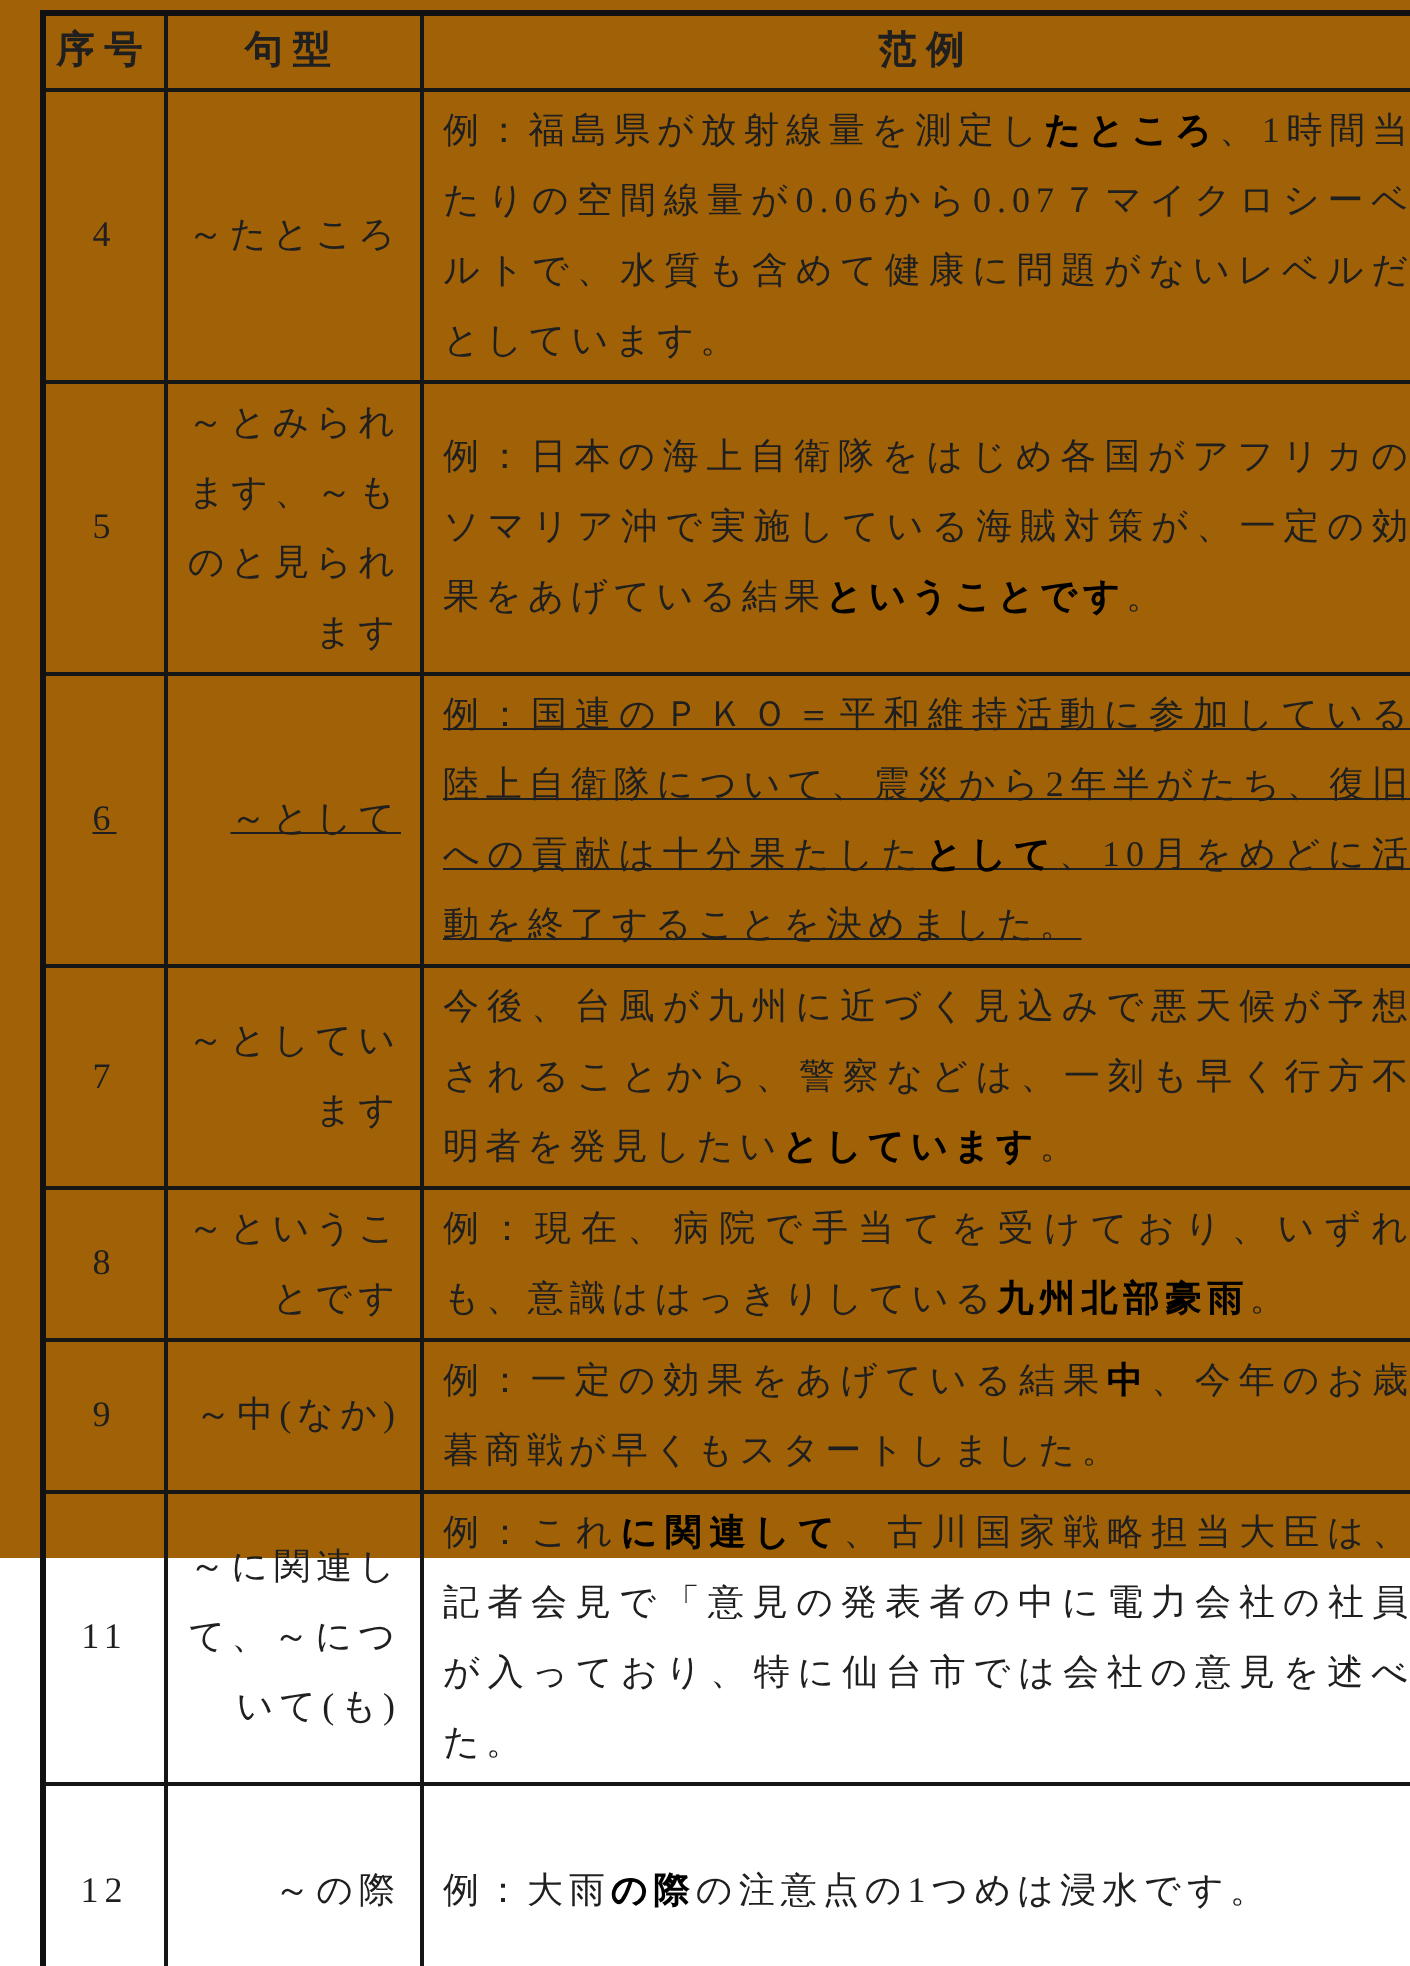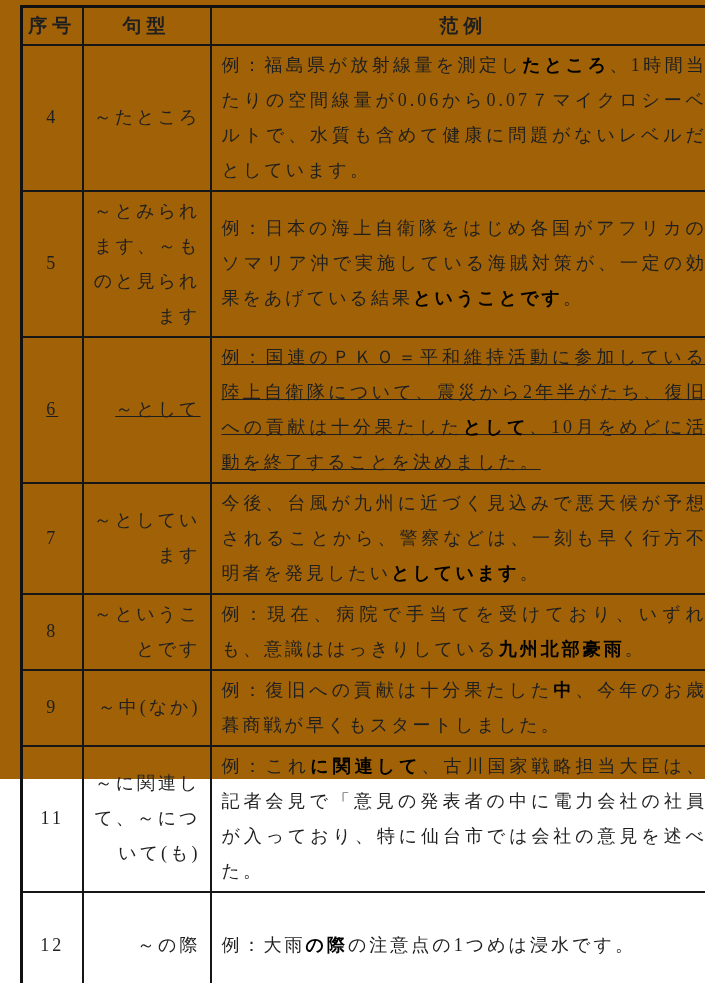--- a/index.html
+++ b/index.html
@@ -122,21 +122,21 @@
           <td class="col-example"><span>今後、台風が九州に近づく見込みで悪天候が予想されることから、警察などは、一刻も早く行方不明者を発見したい</span><b>としています</b><span>。</span></td>
         </tr>
         <tr>
           <td class="col-no">8</td>
           <td class="col-pattern">～ということです</td>
           <td class="col-example"><span>例：現在、病院で手当てを受けており、いずれも、意識ははっきりしている</span><b>九州北部豪雨</b><span>。</span></td>
         </tr>
         <tr>
           <td class="col-no">9</td>
           <td class="col-pattern">～中(なか)</td>
-          <td class="col-example"><span>例：復旧への貢献は十分果たした</span><b>中</b><span>、今年のお歳暮商戦が早くもスタートしました。</span></td>
+          <td class="col-example"><span>例：一定の効果をあげている結果</span><b>中</b><span>、今年のお歳暮商戦が早くもスタートしました。</span></td>
         </tr>
         <tr>
           <td class="col-no">11</td>
           <td class="col-pattern">～に関連して、～について(も)</td>
           <td class="col-example"><span>例：これ</span><b>に関連して</b><span>、古川国家戦略担当大臣は、記者会見で「意見の発表者の中に電力会社の社員が入っており、特に仙台市では会社の意見を述べた。</span></td>
         </tr>
         <tr>
           <td class="col-no">12</td>
           <td class="col-pattern">～の際</td>
           <td class="col-example"><span>例：大雨</span><b>の際</b><span>の注意点の1つめは浸水です。</span></td>

